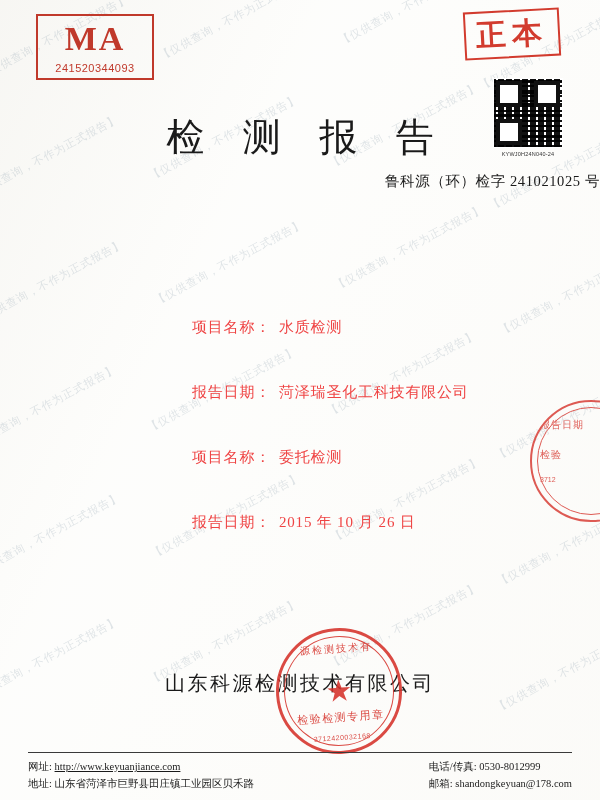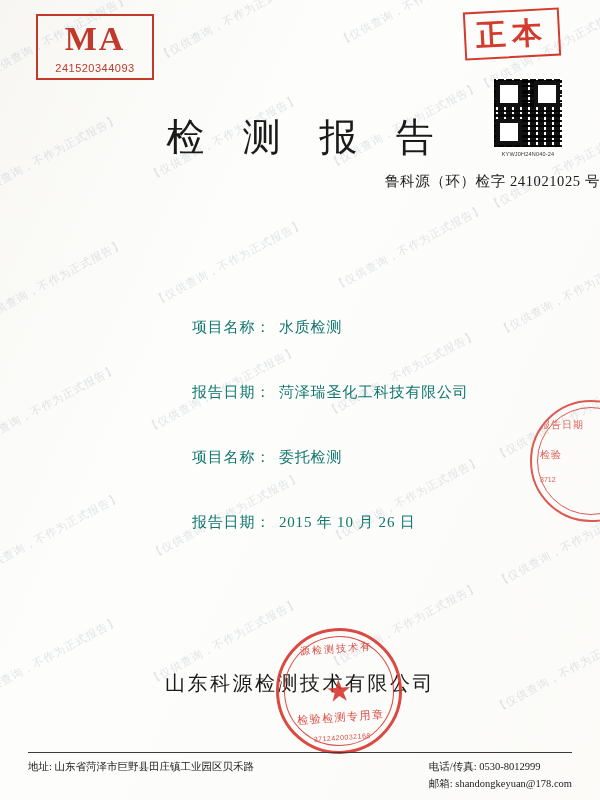--- a/index.html
+++ b/index.html
@@ -181,21 +181,21 @@
     position: absolute;
     left: 192px;
     top: 318px;
     width: 330px;
   }
   .field-row {
     display: flex;
     align-items: baseline;
     margin-bottom: 46px;
     font-size: 15px;
-    color: #0f766e;
+    color: #ef4444;
     letter-spacing: 0.8px;
   }
   .field-label {
     white-space: nowrap;
   }
   .field-value {
     white-space: nowrap;
     margin-left: 8px;
   }
 
@@ -427,20 +427,24 @@
     <div class="seal-top">源检测技术有</div>
     <div class="seal-star">★</div>
     <div class="seal-bottom">检验检测专用章</div>
     <div class="seal-code">3712420032168</div>
   </div>
 
   <div class="footer-rule"></div>
   <div class="footer">
     <div class="footer-col">
       <div class="row">
+        <span>网址:</span>
+        <span class="link">http://www.keyuanjiance.com</span>
+      </div>
+      <div class="row">
         <span>地址:</span>
         <span>山东省菏泽市巨野县田庄镇工业园区贝禾路</span>
       </div>
     </div>
     <div class="footer-col footer-right">
       <div class="row">
         <span>电话/传真:</span>
         <span>0530-8012999</span>
       </div>
       <div class="row">

